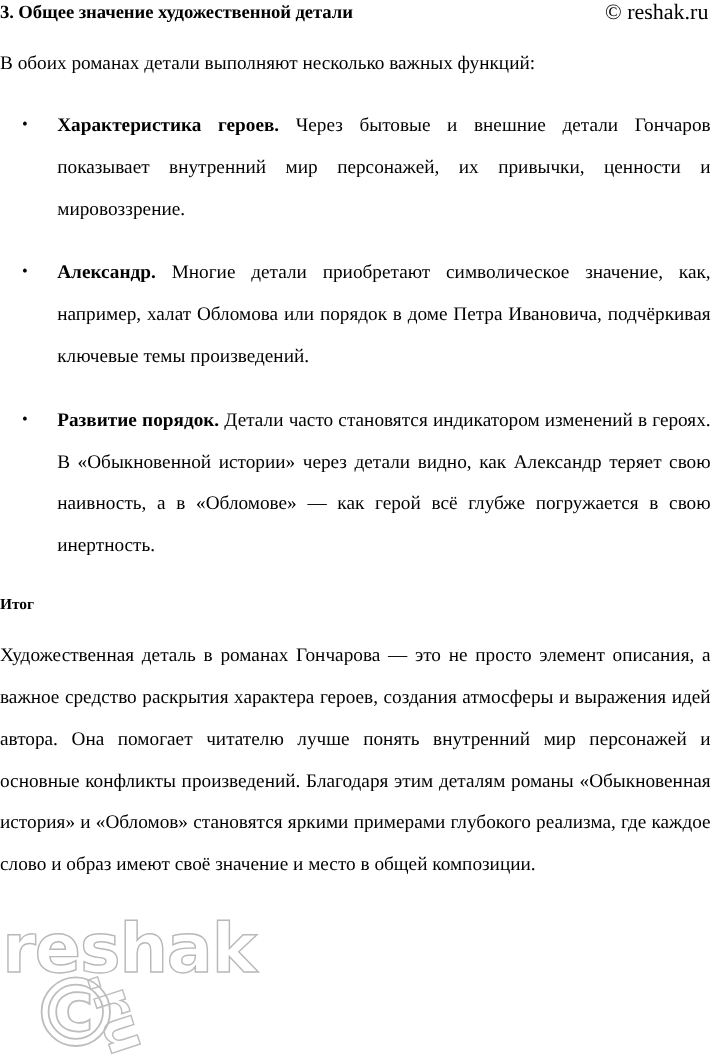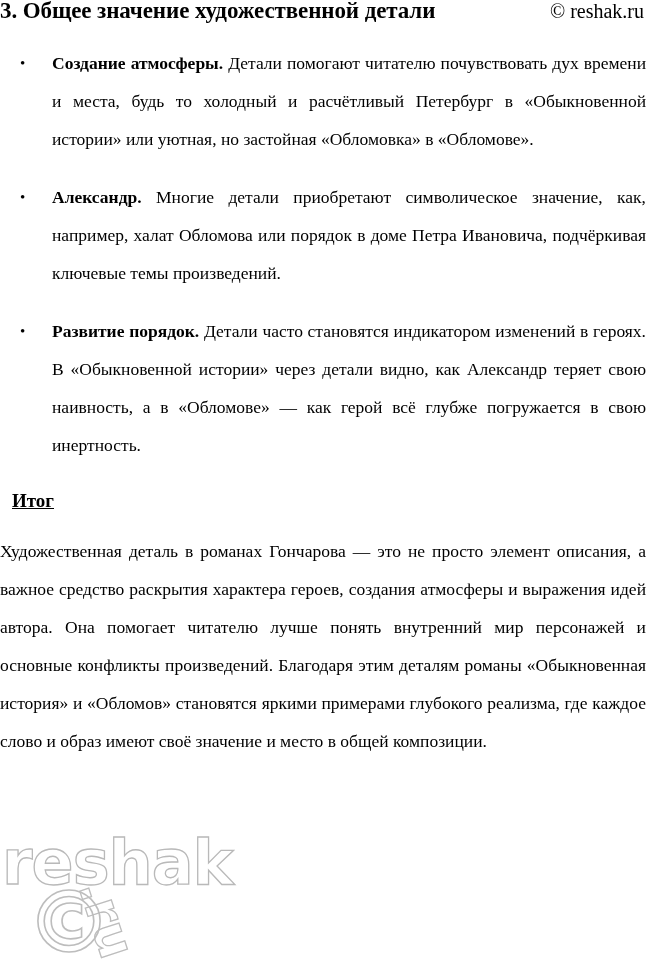--- a/index.html
+++ b/index.html
@@ -29,21 +29,21 @@
 
   
   .header-row {
     position: relative;
     height: 26px;
     display: flex;
     align-items: flex-start;
     justify-content: space-between;
   }
   .doc-heading {
-    font-size: 23px;
+    font-size: 17px;
     font-weight: bold;
     line-height: 22px;
     letter-spacing: -0.1px;
     white-space: nowrap;
     margin: 0;
     padding: 0;
   }
   .copyright {
     font-size: 20px;
     line-height: 22px;
@@ -95,27 +95,26 @@
   }
   .bullet-dot::before {
     content: "•";
   }
   .lead {
     font-weight: bold;
   }
 
   
   .section-heading {
-    font-size: 19px;
+    font-size: 14px;
     font-weight: bold;
     line-height: 38px;
-    margin: 12px;
+    margin: 0;
     padding: 0;
     margin-top: 18px;
-    text-decoration: underline;
   }
   .conclusion {
     margin-top: 6px;
   }
 
   
   .watermark {
     position: absolute;
     left: 0;
     top: 0;
@@ -163,25 +162,26 @@
   <div class="wm-text wm-ru">.ru</div>
 </div>
 
 <div class="page">
 
   <div class="header-row">
     <h2 class="doc-heading">3. Общее значение художественной детали</h2>
     <div class="copyright">© reshak.ru</div>
   </div>
 
+  <p class="para intro">В обоих романах детали выполняют несколько важных функций:</p>
 
   <ul class="bullet-list">
     <li class="bullet-item">
       <span class="bullet-dot"></span>
-      <span class="lead">Создание атмосферы.</span><span> Детали помогают читателю почувствовать дух времени и места, будь то холодный и расчётливый Петербург в «Обыкновенной истории» или уютная, но застойная «Обломовка» в «Обломове».</span>
+      <span class="lead">Характеристика героев.</span><span> Через бытовые и внешние детали Гончаров показывает внутренний мир персонажей, их привычки, ценности и мировоззрение.</span>
     </li>
     <li class="bullet-item">
       <span class="bullet-dot"></span>
       <span class="lead">Александр.</span><span> Многие детали приобретают символическое значение, как, например, халат Обломова или порядок в доме Петра Ивановича, подчёркивая ключевые темы произведений.</span>
     </li>
     <li class="bullet-item">
       <span class="bullet-dot"></span>
       <span class="lead">Развитие порядок.</span><span> Детали часто становятся индикатором изменений в героях. В «Обыкновенной истории» через детали видно, как Александр теряет свою наивность, а в «Обломове» — как герой всё глубже погружается в свою инертность.</span>
     </li>
   </ul>

